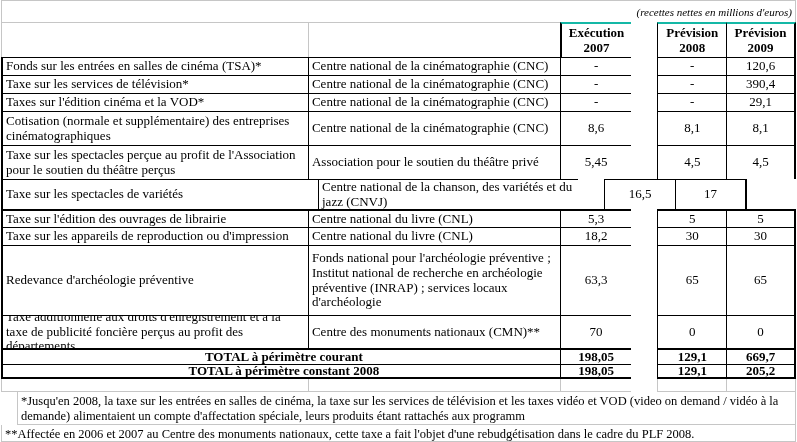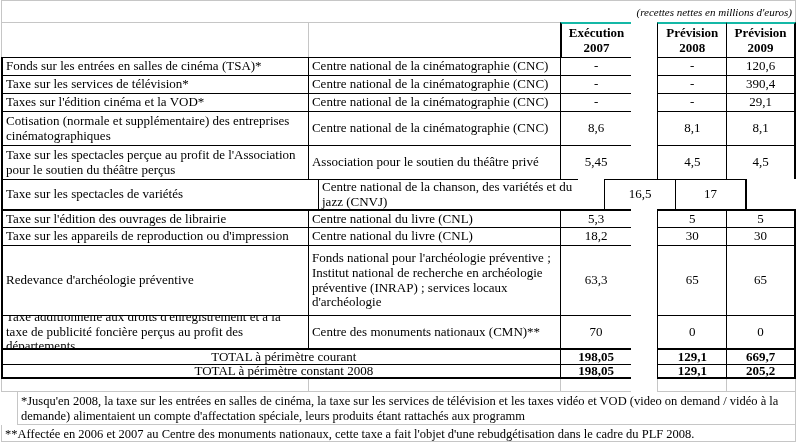--- a/index.html
+++ b/index.html
@@ -30,21 +30,21 @@
         padding-right:3px;}
   .caption{font-style:italic;font-size:11px;}
 
   
   .header-row .cell{font-weight:bold;justify-content:center;text-align:center;}
   .header-row .ghost{border-color:#c6c6c6;border-left-width:1px;font-weight:normal;}
   .header-row .hnum{border-top:2px solid #14b8a6;}
   .header-row .v1{border-left:2px solid #000;}
 
   
-  .tlabel{width:577px;justify-content:center;text-align:right;font-weight:normal;
+  .tlabel{width:577px;justify-content:center;text-align:right;font-weight:bold;
           border-left-width:2px;padding-left:8px;}
   .total .val{font-weight:bold;}
 
   
   .thin-row .cell{border-top:none;border-left:1px solid #c6c6c6;
         border-bottom:1px solid #c6c6c6;}
   .thin-row .c1{border-left-width:1px;}
   .thin-row .v3{border-right:1px solid #c6c6c6;}
 
   

